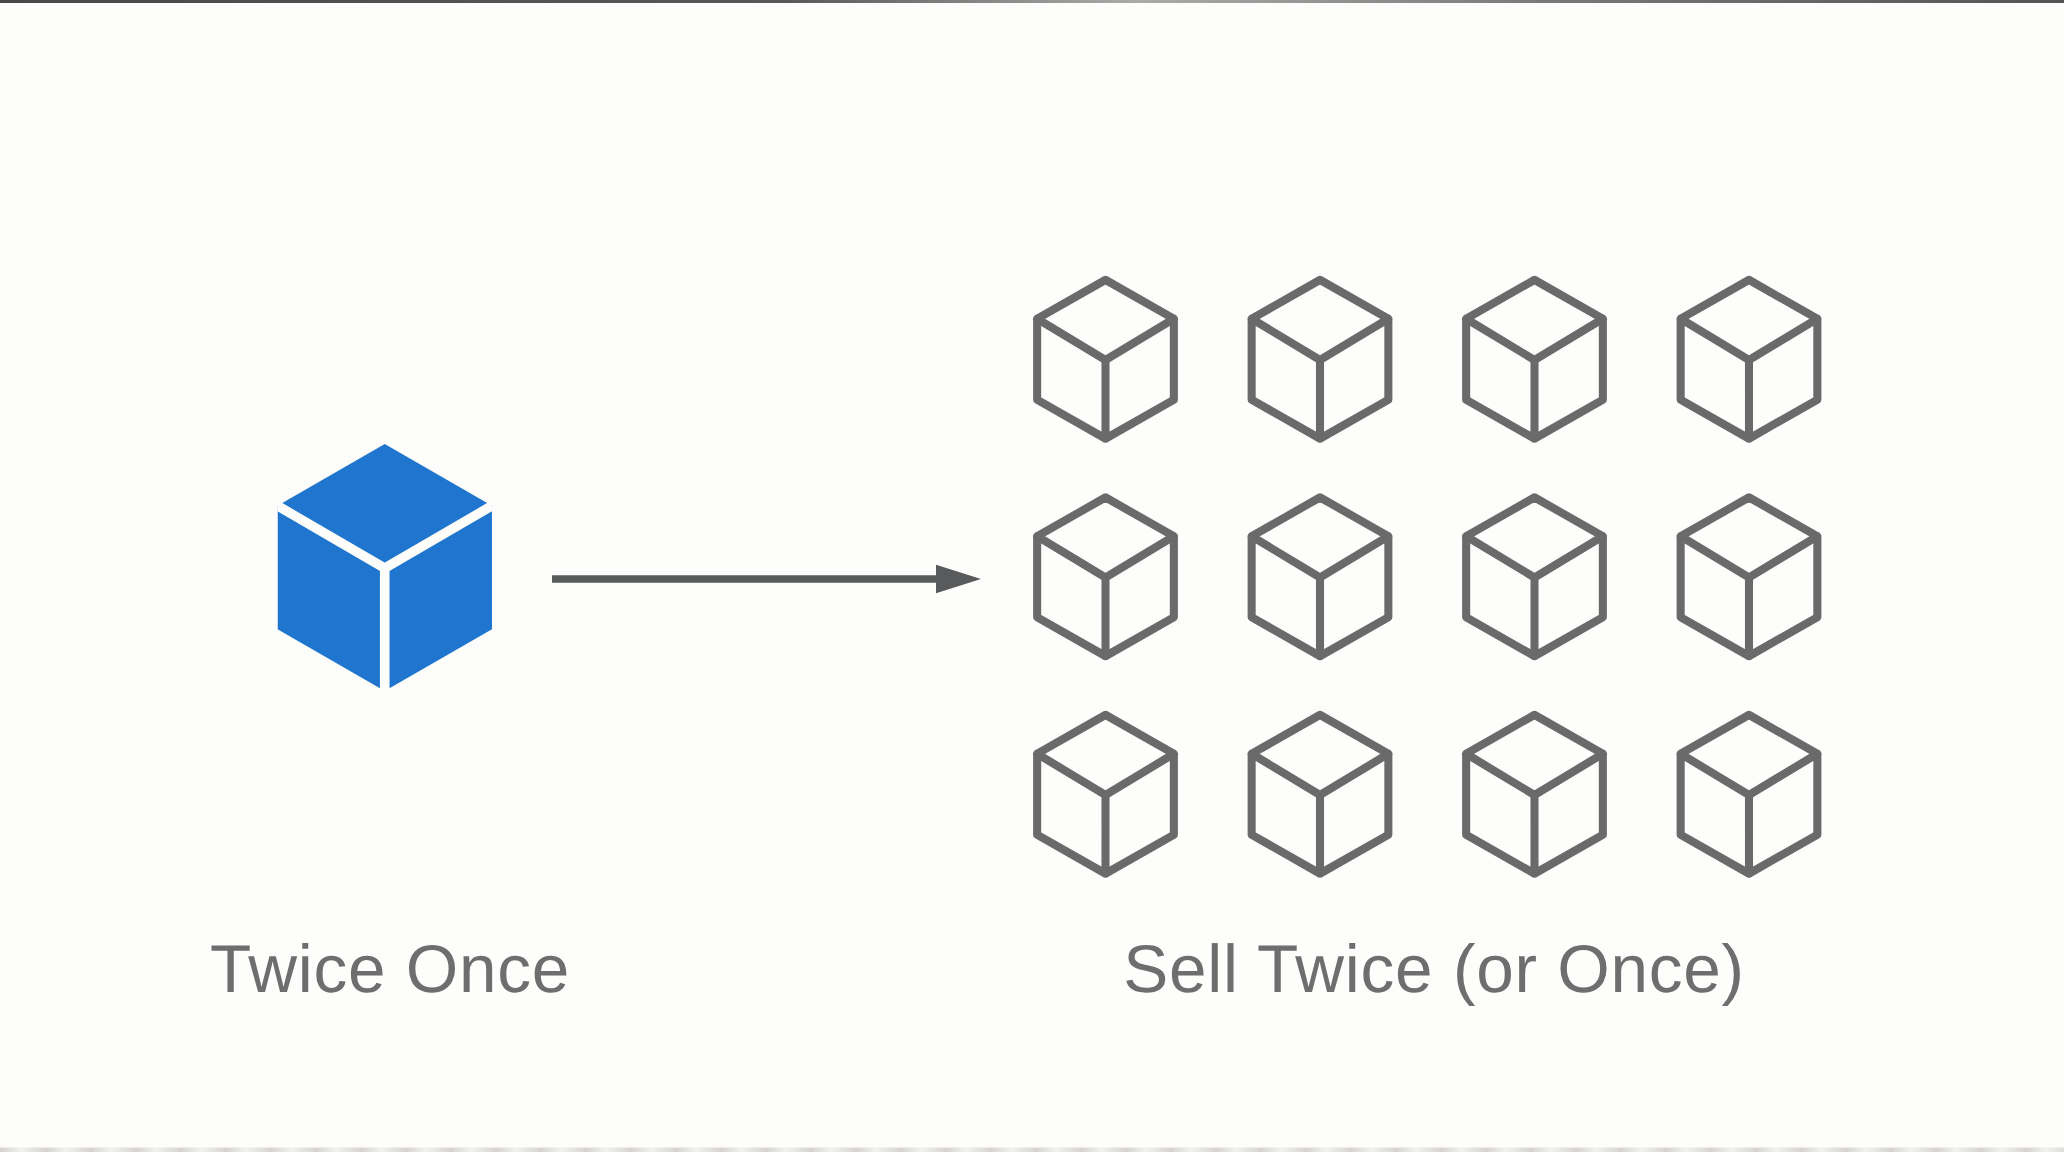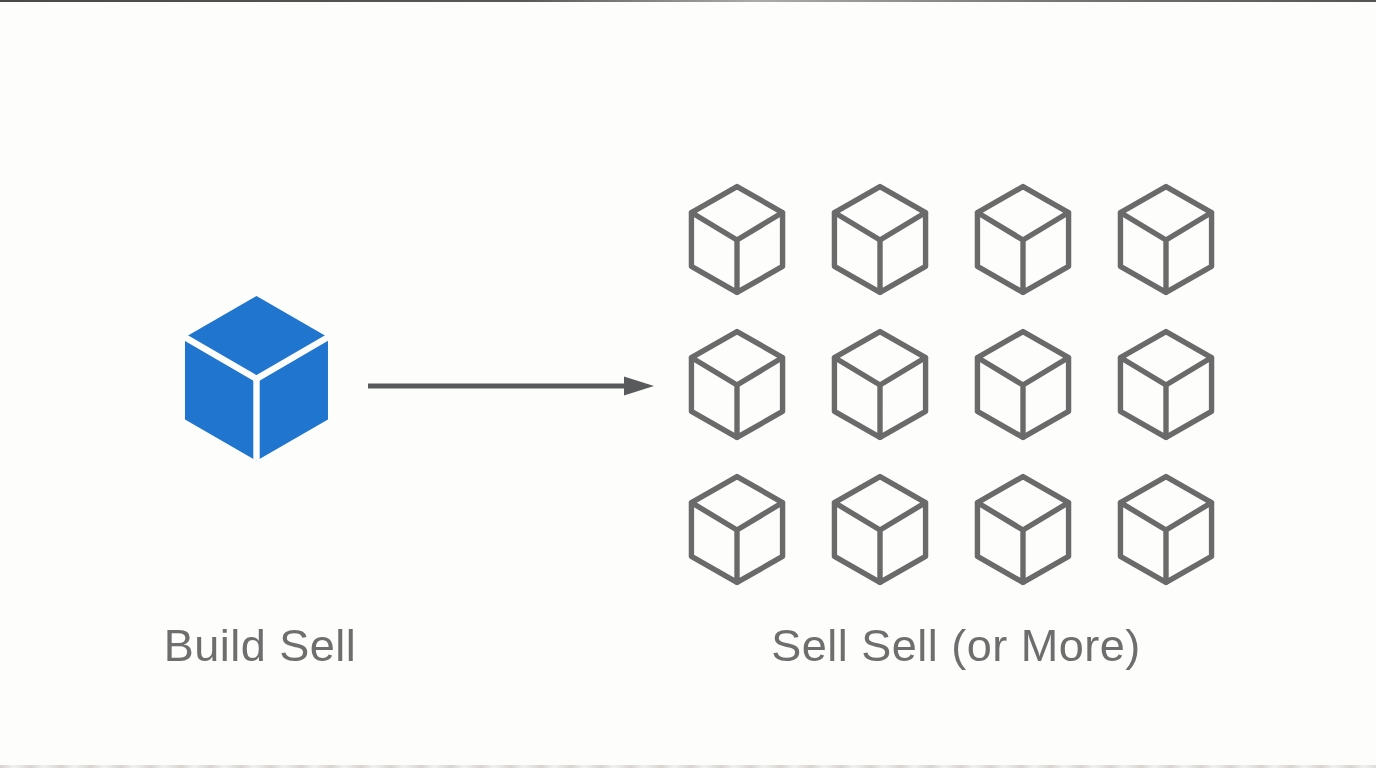--- a/index.html
+++ b/index.html
@@ -193,19 +193,19 @@
     </div>
 
     <div class="cube-cell">
       <svg viewBox="0 0 100 115">
         <path d="M50,3.5 L96.5,30 L96.5,85 L50,111.5 L3.5,85 L3.5,30 Z
                  M3.5,30 L50,58 L96.5,30 M50,58 L50,111.5" fill="none" stroke="var(--outline-gray, #6a6a6a)" stroke-width="5.5" stroke-linejoin="round" stroke-linecap="round"></path>
       </svg>
     </div>
   </div>
 
-  <div class="caption caption-left">Build Sell</div>
-
-  <div class="caption caption-right">Sell Sell (or More)</div>
+  <div class="caption caption-left">Twice Once</div>
+
+  <div class="caption caption-right">Sell Twice (or Once)</div>
 
   <div class="bottom-edge"></div>
 
 </div>
 
 </body></html>

